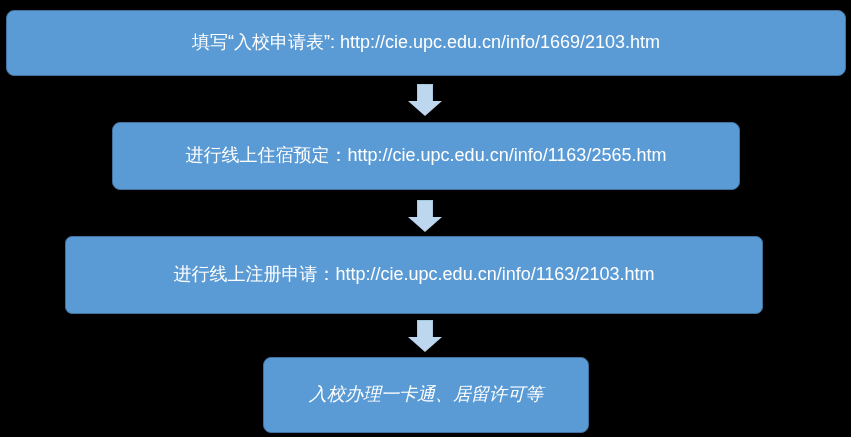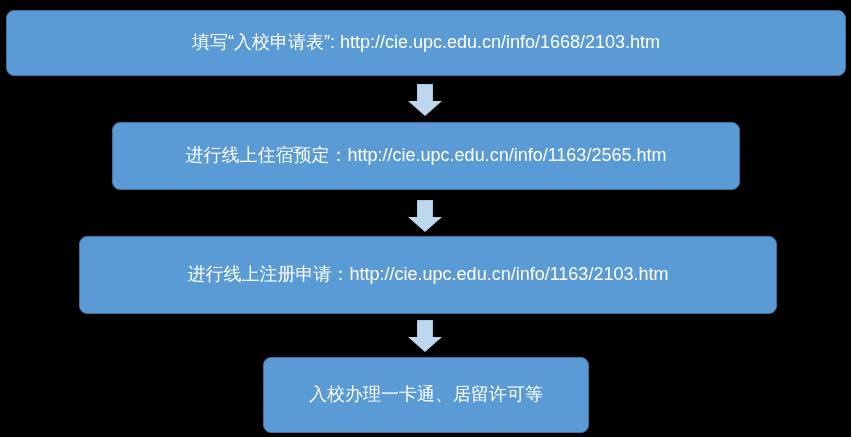--- a/index.html
+++ b/index.html
@@ -58,43 +58,43 @@
     border-right: 17px solid transparent;
     border-top: 15px solid #BDD7EE;
   }
 </style>
 </head>
 <body>
 
 <div id="stage">
 
   <div class="flow-box" style="left:6px; top:10px; width:840px; height:66px;">
-    <span>填写“入校申请表”: http://cie.upc.edu.cn/info/1668/2103.htm</span>
+    <span>填写“入校申请表”: http://cie.upc.edu.cn/info/1669/2103.htm</span>
   </div>
 
   <div class="arrow" style="left:408px; top:84px;">
     <div class="shaft"></div>
     <div class="head"></div>
   </div>
 
   <div class="flow-box" style="left:112px; top:122px; width:628px; height:68px;">
     <span>进行线上住宿预定：http://cie.upc.edu.cn/info/1163/2565.htm</span>
   </div>
 
   <div class="arrow" style="left:408px; top:200px;">
     <div class="shaft"></div>
     <div class="head"></div>
   </div>
 
-  <div class="flow-box" style="left:79px; top:236px; width:698px; height:78px;">
+  <div class="flow-box" style="left:65px; top:236px; width:698px; height:78px;border-radius:7px;">
     <span>进行线上注册申请：http://cie.upc.edu.cn/info/1163/2103.htm</span>
   </div>
 
   <div class="arrow" style="left:408px; top:320px;">
     <div class="shaft"></div>
     <div class="head"></div>
   </div>
 
-  <div class="flow-box" style="left:263px; top:357px; width:326px; height:76px;">
+  <div class="flow-box" style="left:263px; top:357px; width:326px; height:76px;font-style:italic;">
     <span>入校办理一卡通、居留许可等</span>
   </div>
 
 </div>
 
 </body></html>

